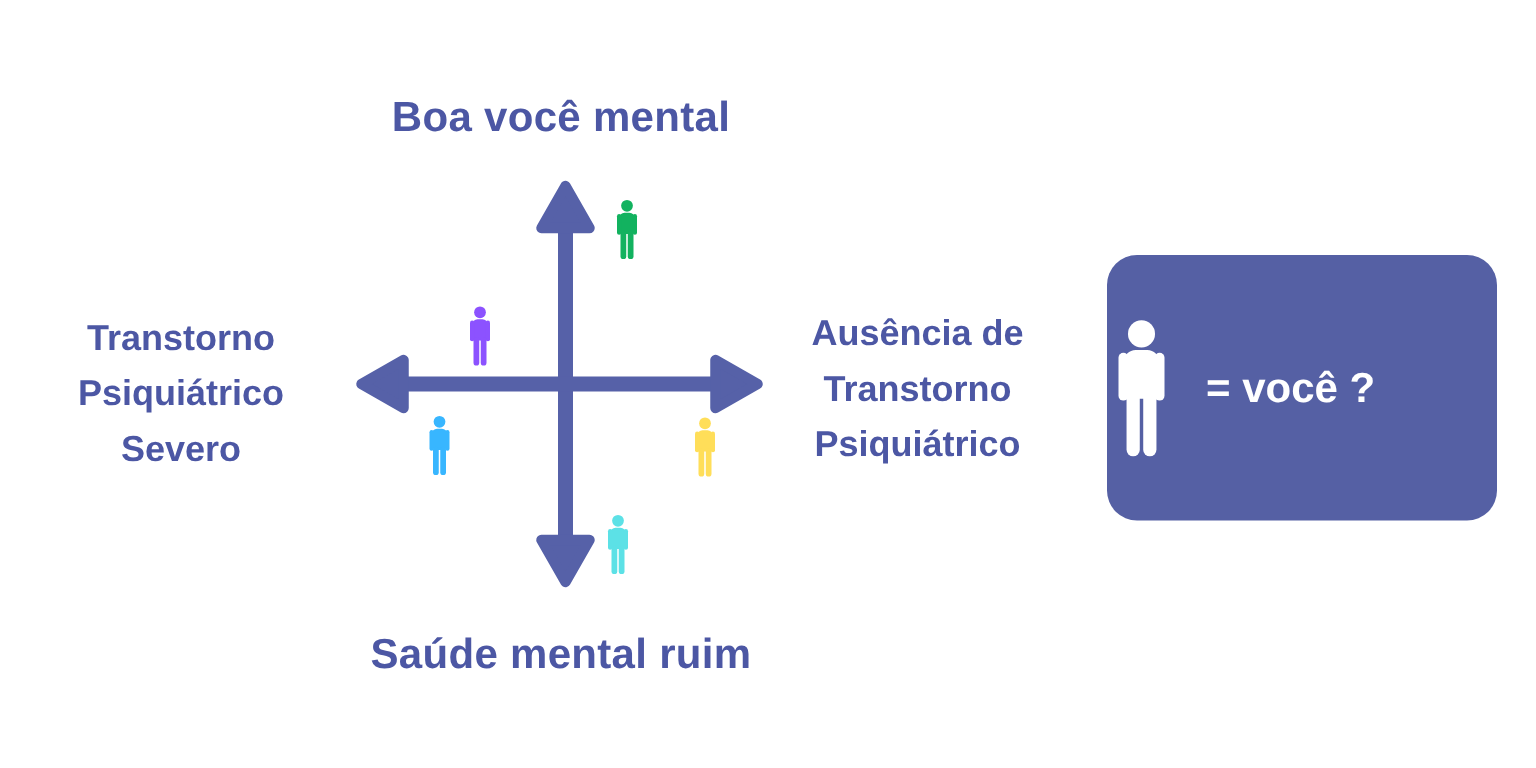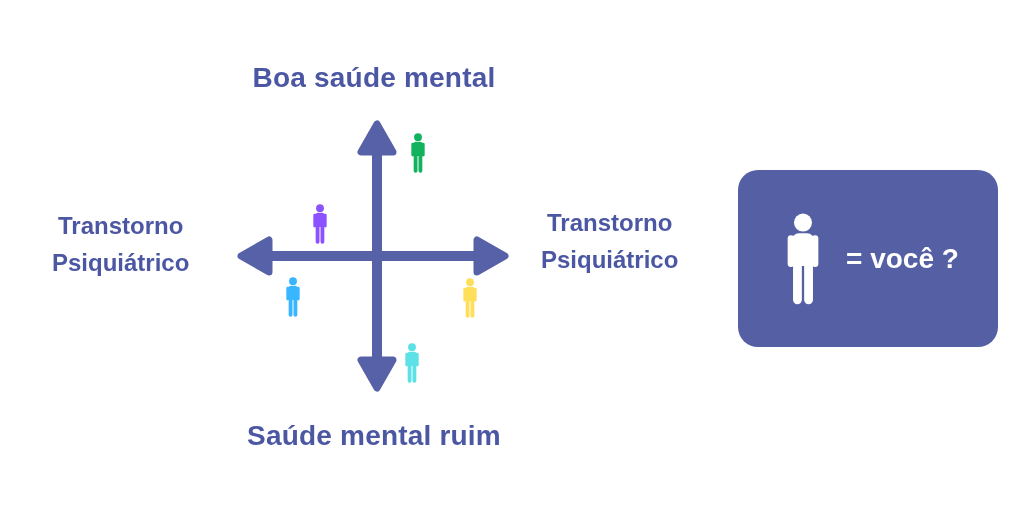--- a/index.html
+++ b/index.html
@@ -46,21 +46,20 @@
     position: absolute;
     left: 738px;
     top: 170px;
     width: 260px;
     height: 177px;
     border-radius: 20px;
     background: var(--card-bg);
     display: flex;
     align-items: center;
     box-sizing: border-box;
-    padding-left: 42px;
     gap: 20px;
   }
   .card-person { width: 46px; height: 104px; }
   .card-person use { fill: #ffffff; }
   .card-text {
     color: var(--card-text);
     font-weight: bold;
     font-size: 28px;
     white-space: nowrap;
   }
@@ -75,28 +74,30 @@
     <symbol id="person-shape" viewBox="0 0 24 48">
       <circle cx="12" cy="5" r="4.7"></circle>
       <rect x="5.8" y="10.6" width="12.4" height="17" rx="4.2"></rect>
       <rect x="4" y="11.6" width="3.4" height="16.6" rx="1.7"></rect>
       <rect x="16.6" y="11.6" width="3.4" height="16.6" rx="1.7"></rect>
       <rect x="6.8" y="25" width="4.6" height="22.6" rx="2.3"></rect>
       <rect x="12.6" y="25" width="4.6" height="22.6" rx="2.3"></rect>
     </symbol>
   </svg>
 
-  <div class="axis-label label-top">Boa saúde mental</div>
+  <div class="axis-label label-top">Boa você mental</div>
 
   <div class="axis-label label-left">
     <span class="line">Transtorno</span>
     <span class="line">Psiquiátrico</span>
+    <span class="line">Severo</span>
   </div>
 
   <div class="axis-label label-right">
+    <span class="line">Ausência de</span>
     <span class="line">Transtorno</span>
     <span class="line">Psiquiátrico</span>
   </div>
 
   <div class="axis-label label-bottom">Saúde mental ruim</div>
 
   <svg class="cross-svg" xmlns="http://www.w3.org/2000/svg" viewBox="0 0 290 290">
     <line x1="145" y1="38" x2="145" y2="250"></line>
     <line x1="39" y1="144" x2="247" y2="144"></line>
     <path d="M145 12 L129 40 L161 40 Z"></path>

